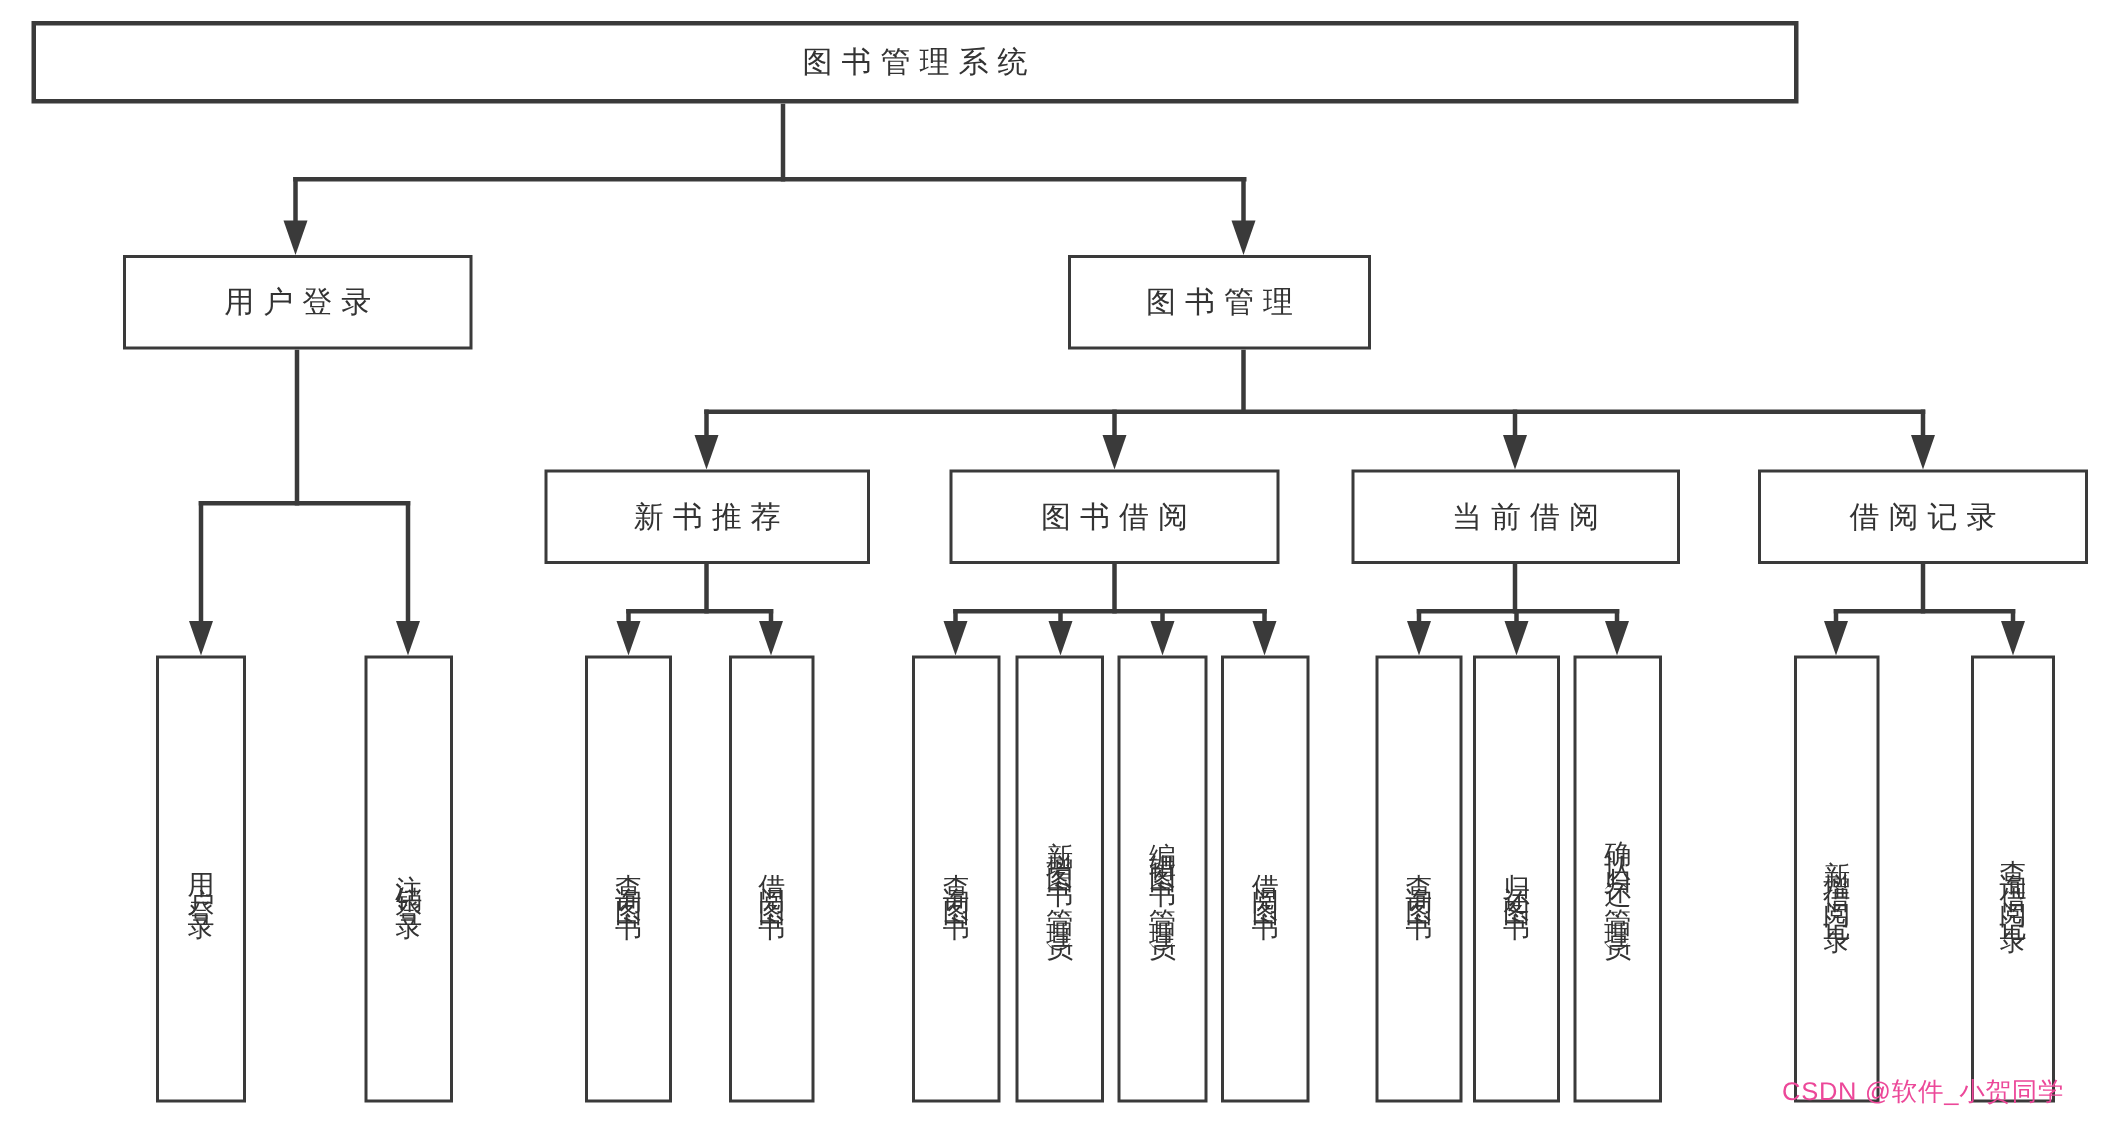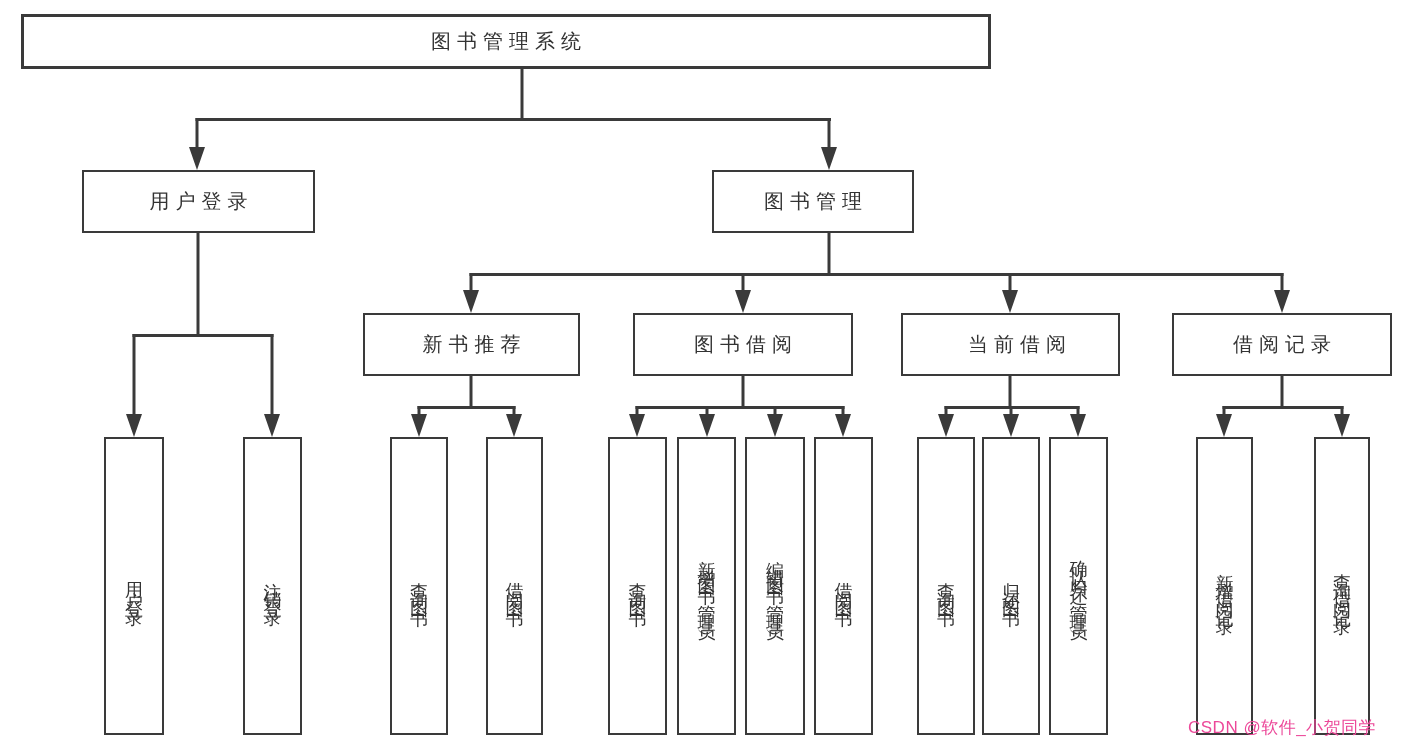--- a/index.html
+++ b/index.html
@@ -125,21 +125,21 @@
       <polygon points="767,414 783,414 775,437"></polygon>
       <polygon points="835,414 851,414 843,437"></polygon>
       <polygon points="938,414 954,414 946,437"></polygon>
       <polygon points="1003,414 1019,414 1011,437"></polygon>
       <polygon points="1070,414 1086,414 1078,437"></polygon>
       <polygon points="1216,414 1232,414 1224,437"></polygon>
       <polygon points="1334,414 1350,414 1342,437"></polygon>
     </g>
   </svg>
 
-  <div class="node root" style="left:21px; top:14px; width:970px; height:55px;">
+  <div class="node root" style="left:21px; top:14px; width:1178px; height:55px;">
     <span class="hlabel">图书管理系统</span>
   </div>
 
   <div class="node" style="left:82px; top:170px; width:233px; height:63px;">
     <span class="hlabel">用户登录</span>
   </div>
   <div class="node" style="left:712px; top:170px; width:202px; height:63px;">
     <span class="hlabel">图书管理</span>
   </div>
 

